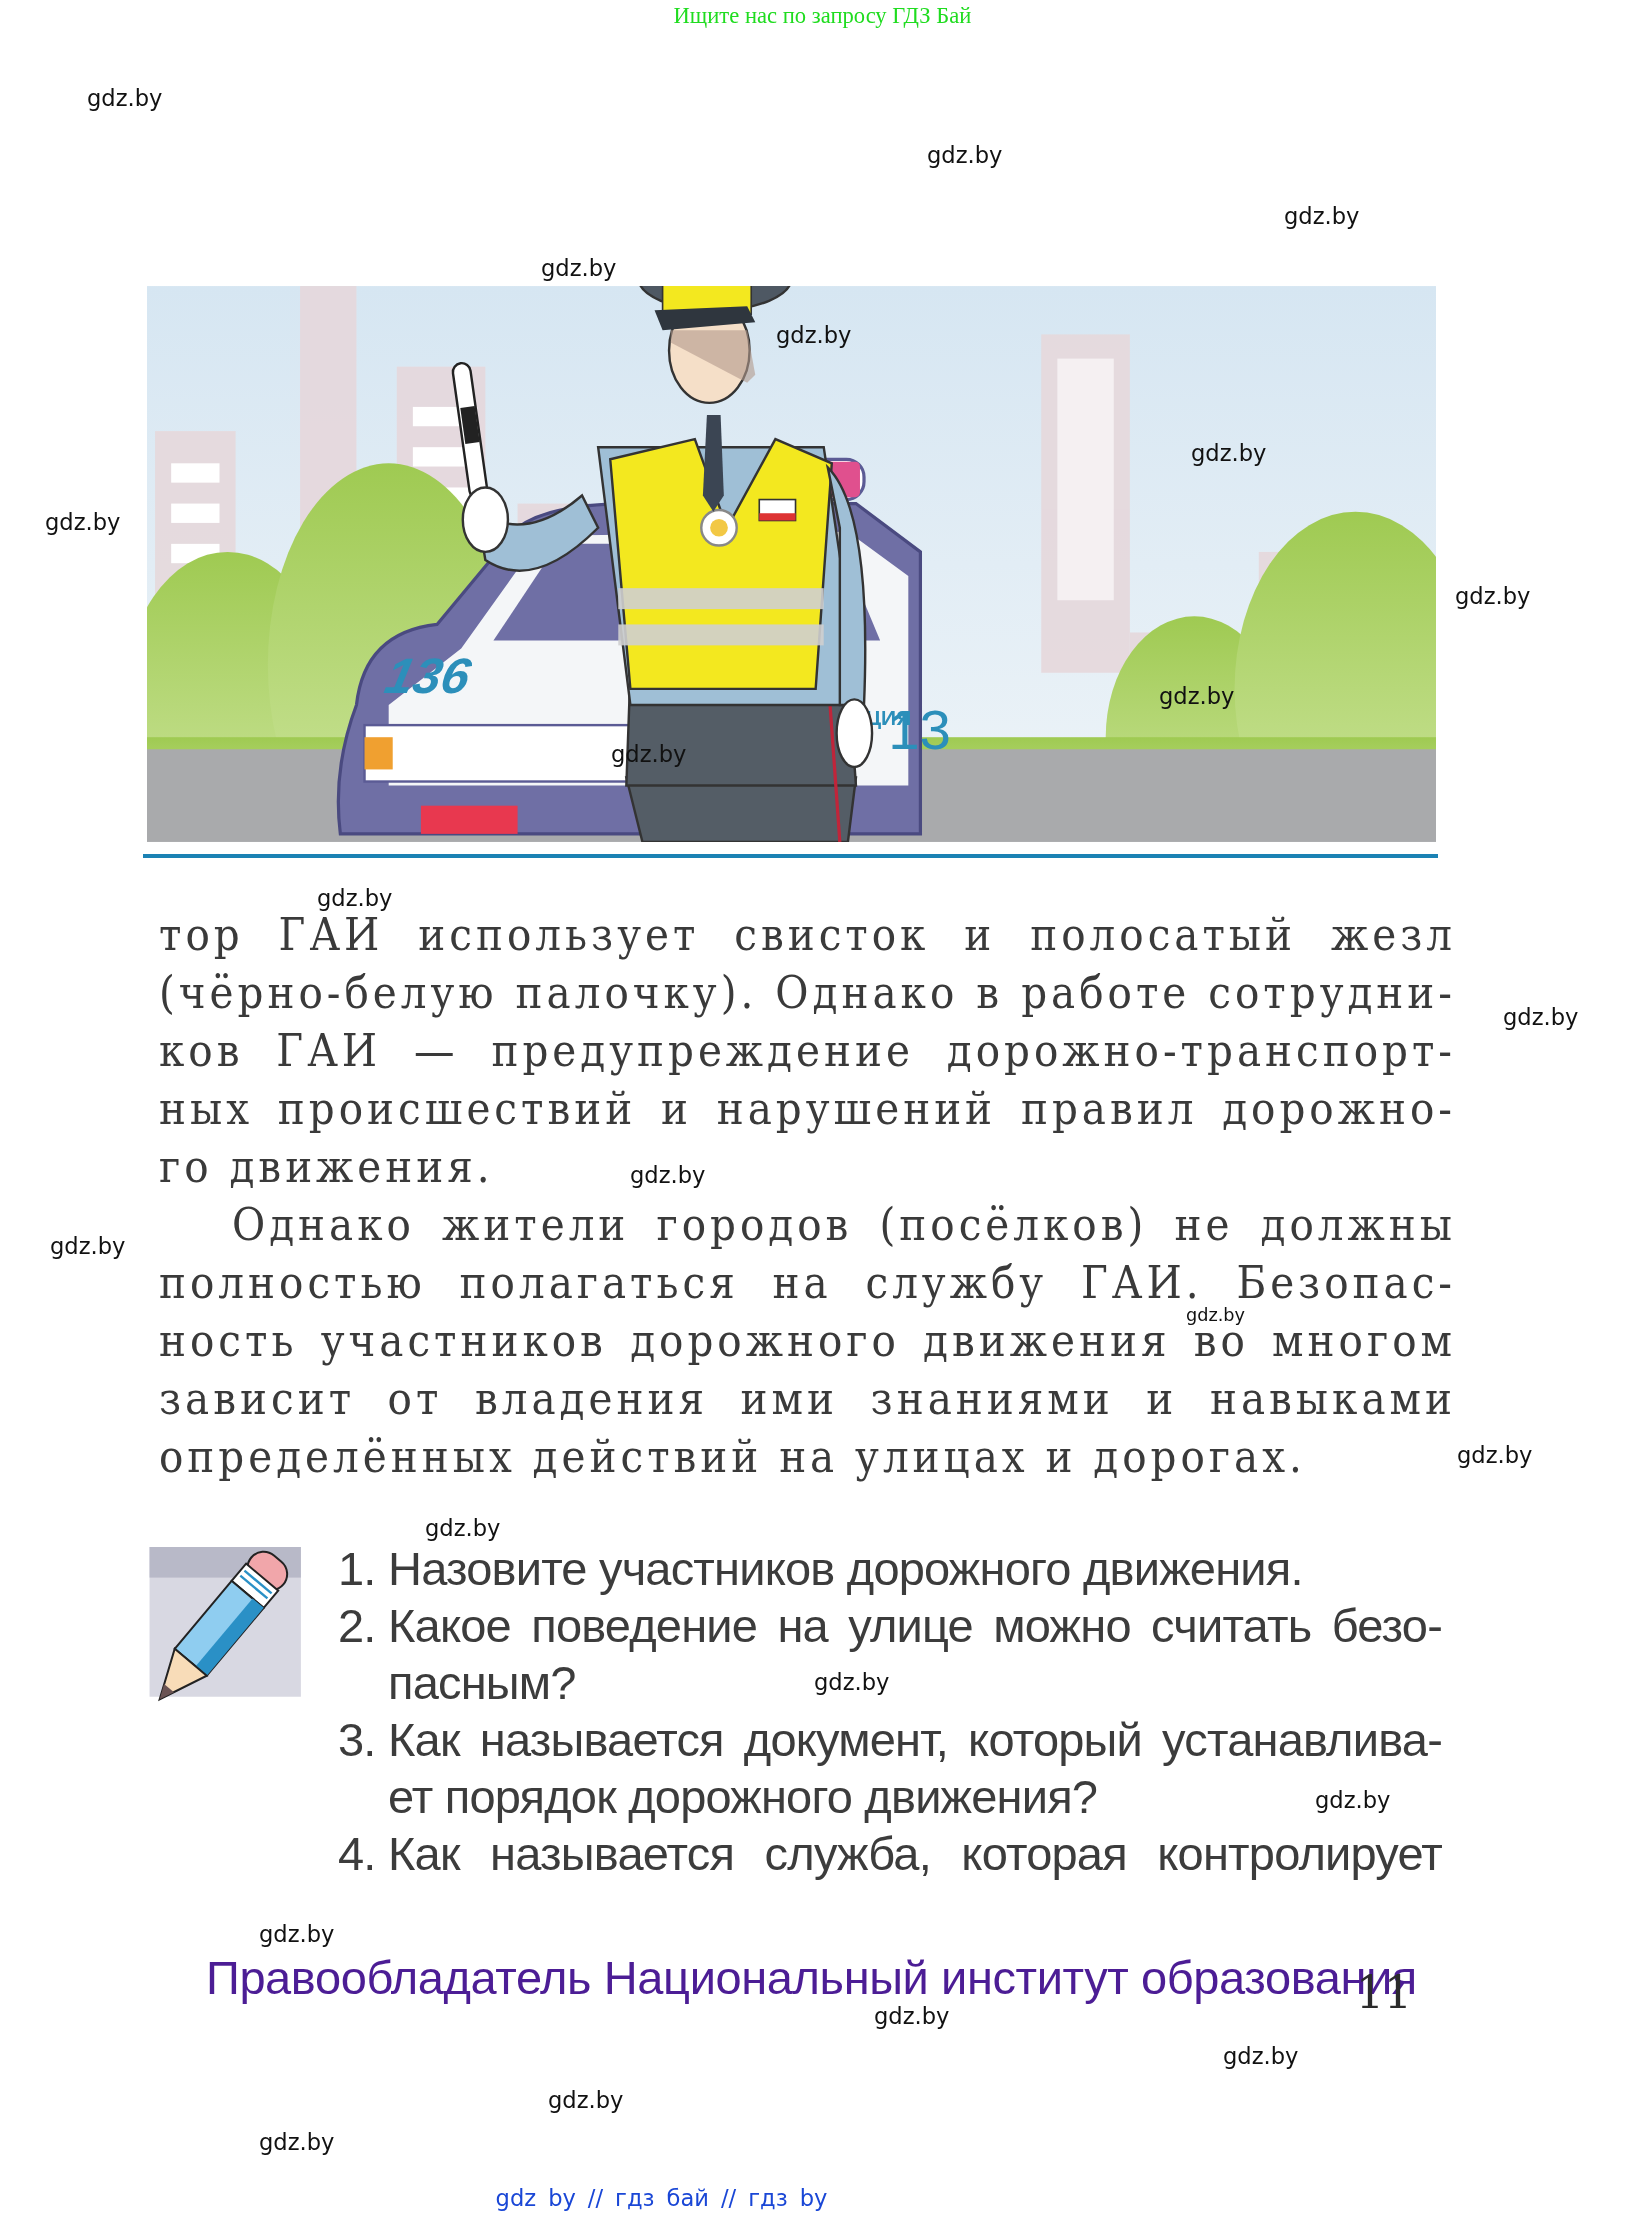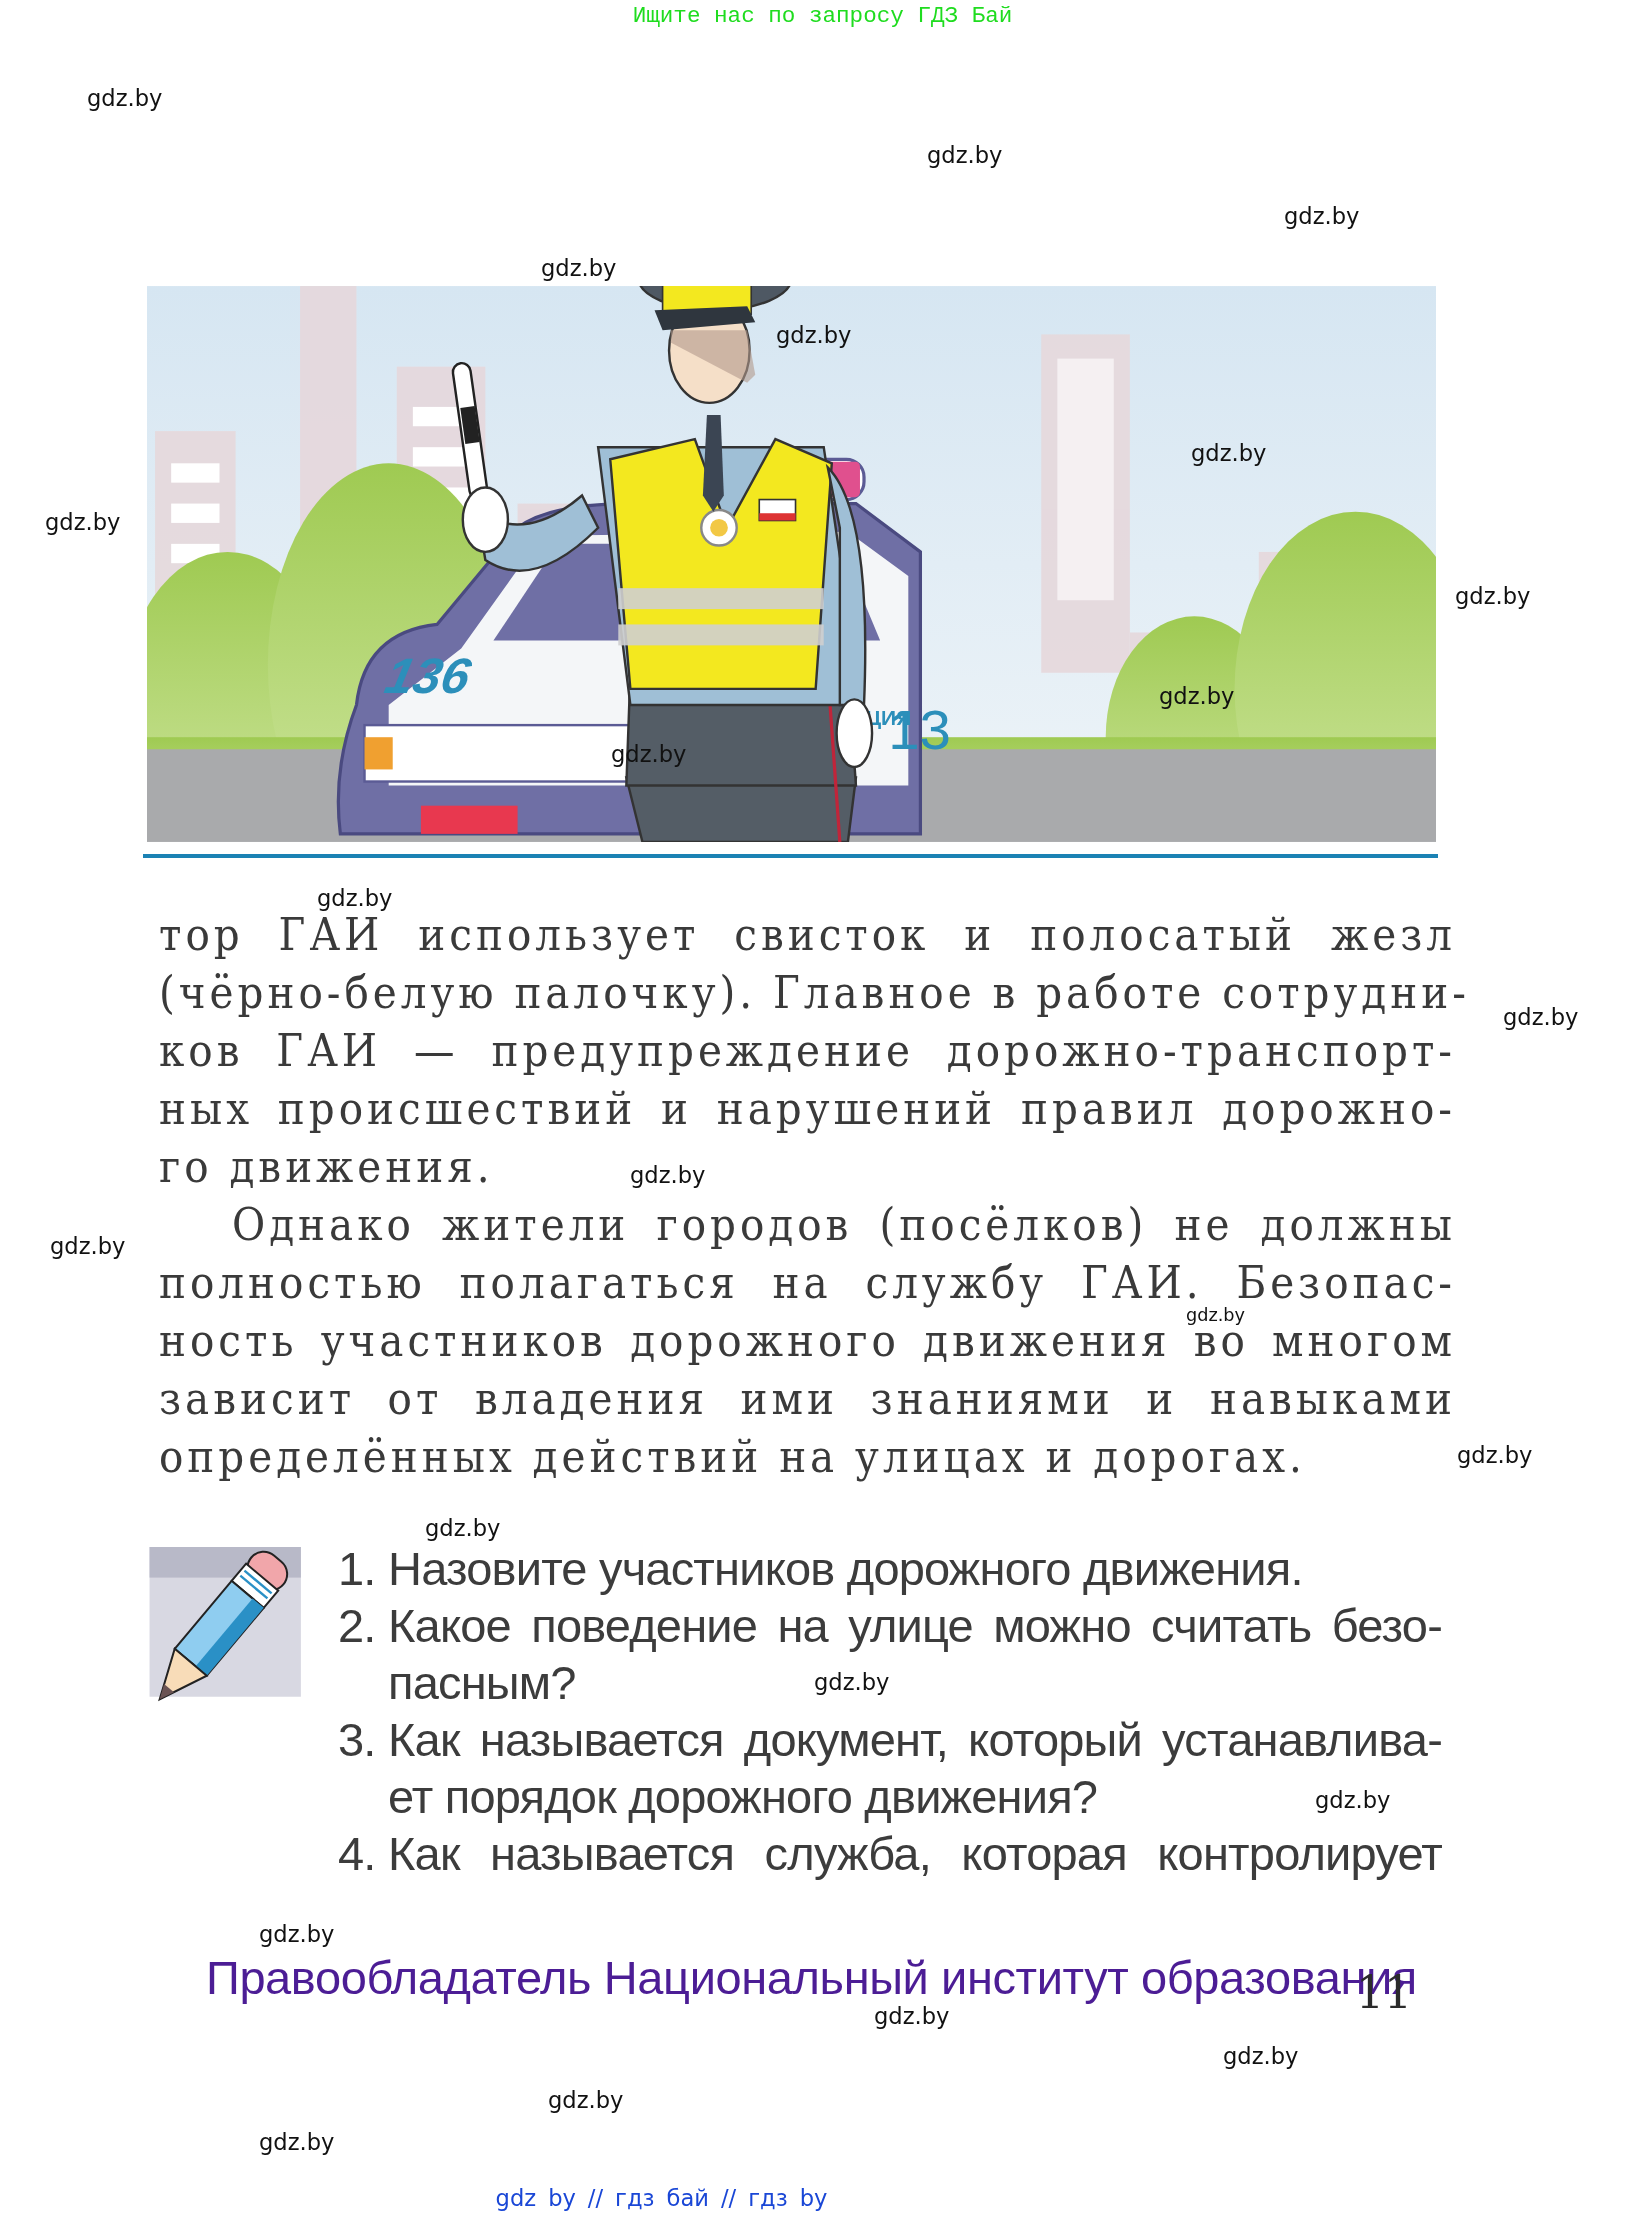--- a/index.html
+++ b/index.html
@@ -2,21 +2,21 @@
 <html style="font-size:13px"><head>
 <meta charset="utf-8">
 <style>
   html, body { margin: 0; padding: 0; }
   body {
     width: 1645px; height: 2216px; position: relative; overflow: hidden;
     background: #ffffff; font-family: "Liberation Sans", sans-serif;
   }
   .top-banner {
     position: absolute; top: 3.2px; left: 0; width: 1645px; text-align: center;
-    color: #1fdc1f; font-size: 22.6px; font-family: Liberation Mono, monospace;
+    color: #1fdc1f; font-size: 22.6px; font-family: Liberation Serif, serif;
   }
   .wm {
     position: absolute; font-family: "DejaVu Sans", sans-serif; font-size: 22.6px;
     color: #111; white-space: nowrap; z-index: 5;
   }
   .wm.small { font-size: 17.7px; }
   
   .illus {
     position: absolute; left: 147px; top: 286px; width: 1289px; height: 556px;
     overflow: visible;
@@ -167,21 +167,21 @@
       <rect x="640" y="-5" width="110" height="40" fill="#f3e81f" stroke="#333" stroke-width="2"></rect>
       <path d="M630 30 L745 25 L755 45 L640 55 Z" fill="#2f363e"></path>
     </g>
   </svg>
 </div>
 
 <div class="divider"></div>
 
 <div class="body-text">
   <span class="line">тор ГАИ использует свисток и полосатый жезл</span>
-  <span class="line">(чёрно-белую палочку). Главное в работе сотрудни-</span>
+  <span class="line">(чёрно-белую палочку). Однако в работе сотрудни-</span>
   <span class="line">ков ГАИ — предупреждение дорожно-транспорт-</span>
   <span class="line">ных происшествий и нарушений правил дорожно-</span>
   <span class="line last">го движения.</span>
   <span class="line indent">Однако жители городов (посёлков) не должны</span>
   <span class="line">полностью полагаться на службу ГАИ. Безопас-</span>
   <span class="line">ность участников дорожного движения во многом</span>
   <span class="line">зависит от владения ими знаниями и навыками</span>
   <span class="line last">определённых действий на улицах и дорогах.</span>
 </div>
 

